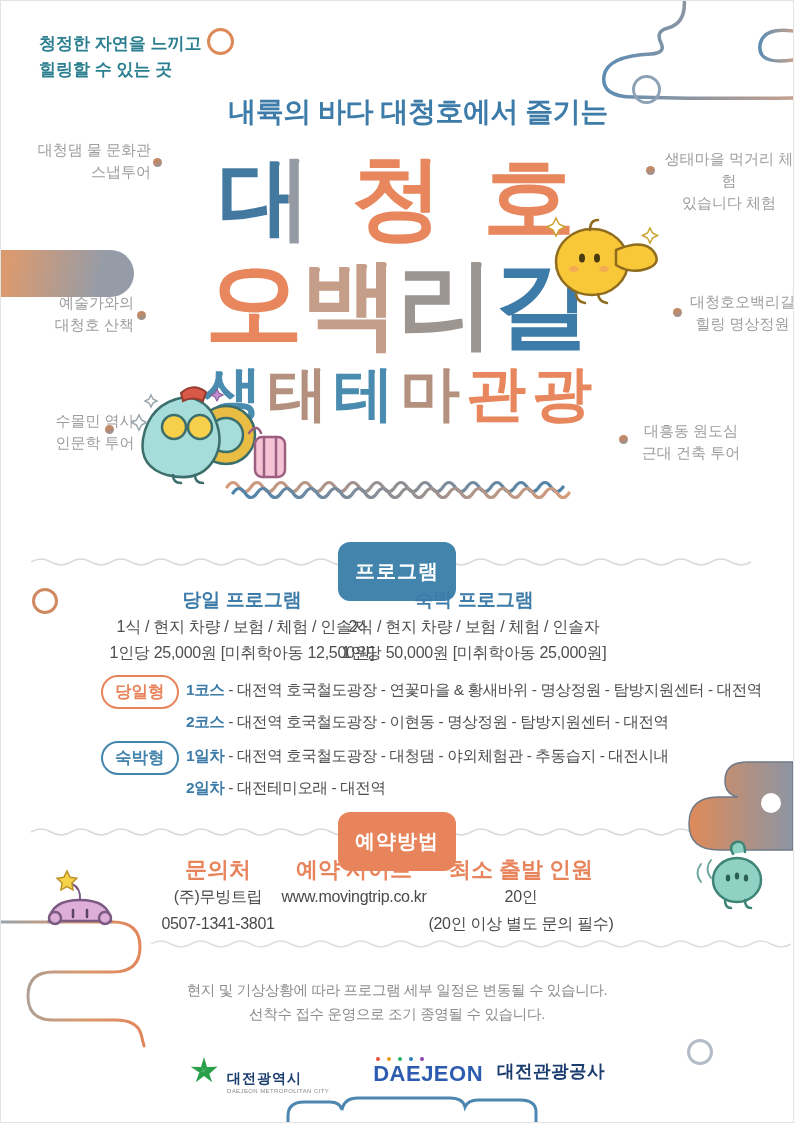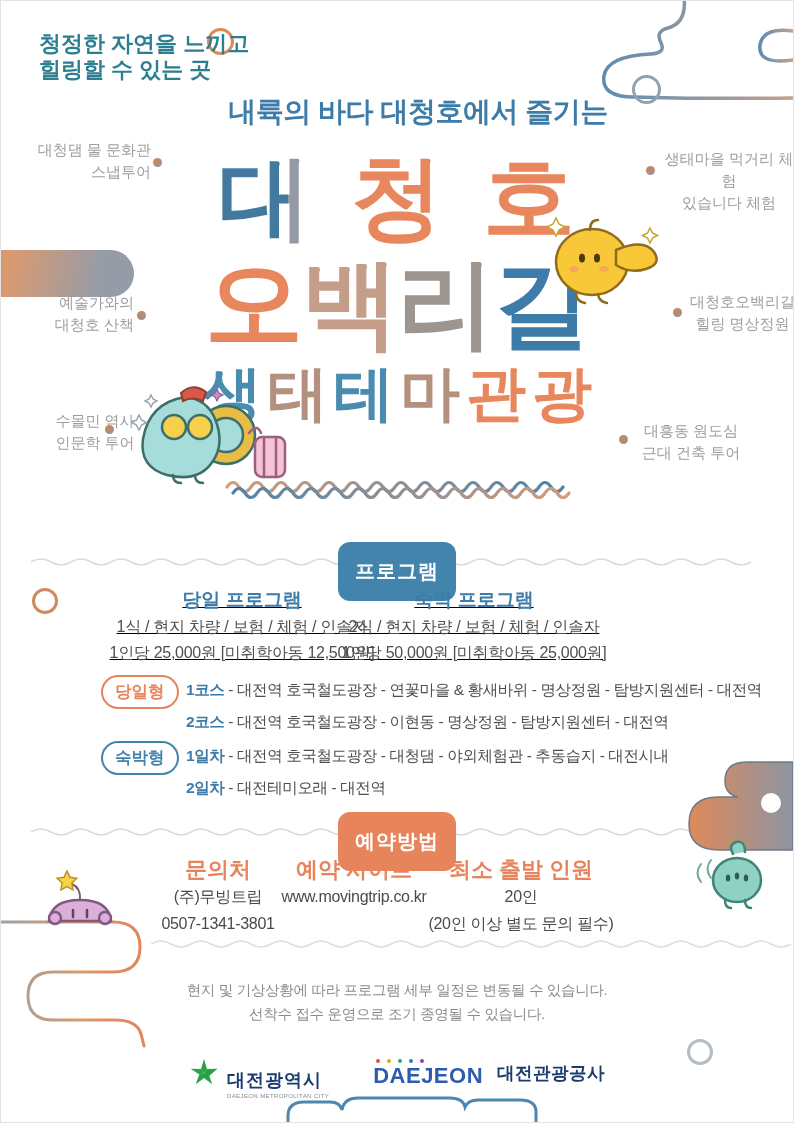--- a/index.html
+++ b/index.html
@@ -1,53 +1,53 @@
 <!DOCTYPE html>
 <html><head>
 <meta charset="utf-8">
 <style>
   html,body{margin:0;padding:0;background:#fff;}
   .poster{position:relative;width:794px;height:1123px;background:#fff;overflow:hidden;
     font-family:"Liberation Sans","DejaVu Sans",sans-serif;border:1px solid #e3e3e3;box-sizing:border-box;}
   .abs{position:absolute;}
   
-  .tagline{left:38px;top:30px;font-size:22px;font-weight:bold;line-height:26px;}
+  .tagline{left:38px;top:30px;font-size:17px;font-weight:bold;line-height:26px;}
   
   .ring{border-radius:50%;border-style:solid;background:transparent;}
   .dot{width:9px;height:9px;border-radius:50%;background:linear-gradient(160deg,#c08a67 40%,#8b95a3);}
   
   .subtitle{left:0;right:0;top:92px;text-align:center;font-size:28px;font-weight:bold;letter-spacing:-0.5px;}
   .title-l1{left:0;right:-40px;top:148px;text-align:center;font-size:92px;font-weight:800;letter-spacing:40px;line-height:1.05;}
   .title-l2{left:0;right:0;top:251px;text-align:center;font-size:98px;font-weight:800;line-height:1.05;letter-spacing:-2px;}
   .title-l3{left:0;right:-6px;top:360px;text-align:center;font-size:60px;font-weight:800;letter-spacing:6px;line-height:1.1;}
   .tc{display:inline-block;}
   
   .side-label{font-size:15px;line-height:22px;color:#9d9d9d;font-weight:500;}
   .ta-r{text-align:right;} .ta-l{text-align:center;}
   
   .wavy{height:10px;}
   .badge{left:0;right:0;text-align:center;}
   .badge > span{display:inline-block;color:#fff;font-size:20px;font-weight:bold;padding:16px 17px;border-radius:12px;letter-spacing:1px;}
   
-  .prog-col{text-align:center;text-decoration:underline;}
+  .prog-col{text-align:center;}
   .prog-col .pc-title{font-size:19px;font-weight:bold;line-height:28px;}
   .prog-col .pc-line{font-size:16px;color:#4f4f4f;line-height:26px;letter-spacing:-0.3px;}
   .course-badge{font-size:16.5px;font-weight:bold;border-width:2.5px;border-style:solid;border-radius:17px;padding:4px 12px;background:#fff;}
   .course-rows{font-size:15.5px;color:#4f4f4f;line-height:32px;letter-spacing:-0.4px;white-space:nowrap;}
   .course-rows b{font-weight:bold;}
   
   .book-col{text-align:center;}
   .book-col .bc-title{font-size:22px;font-weight:bold;line-height:27px;}
   .book-col .bc-line{font-size:16px;color:#4a4a4a;line-height:27px;letter-spacing:-0.3px;white-space:nowrap;}
   
   .notice{left:0;right:0;text-align:center;font-size:14.5px;line-height:24px;color:#8c8c8c;letter-spacing:-0.3px;}
   .logos{left:0;right:0;top:1046px;display:flex;justify-content:center;align-items:center;gap:44px;}
   .logo{display:flex;align-items:center;gap:8px;}
   .logo-city-txt{display:flex;flex-direction:column;line-height:1.1;}
-  .logo-city-kr{font-size:18px;font-weight:bold;letter-spacing:1px;margin-top:24px;}
+  .logo-city-kr{font-size:14px;font-weight:bold;letter-spacing:1px;margin-top:24px;}
   .logo-city-en{font-size:6px;color:#8a8a8a;letter-spacing:0.4px;margin-top:2px;}
   .logo-tour-word{font-size:22px;font-weight:800;letter-spacing:0.5px;line-height:1;}
   .logo-tour-dots{display:flex;gap:7px;margin:0 0 2px 3px;}
   .logo-tour-dots i{width:4px;height:4px;border-radius:50%;display:block;}
   .logo-tour-kr{font-size:17.5px;font-weight:bold;margin-left:6px;letter-spacing:0.5px;}
   .left-blob{left:0;top:249px;width:133px;height:47px;border-radius:0 24px 24px 0;
     background:linear-gradient(100deg,#d99a70 8%,#959ca8 75%);}
 </style>
 </head>
 <body>

